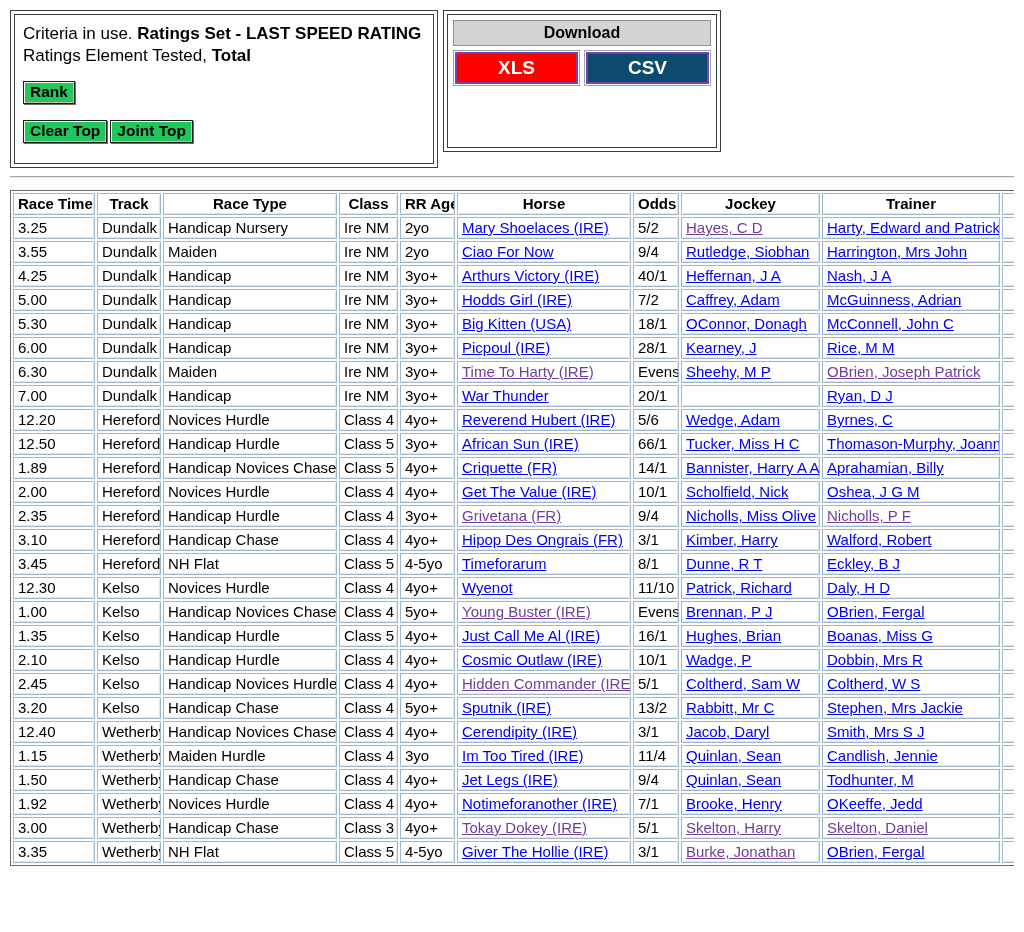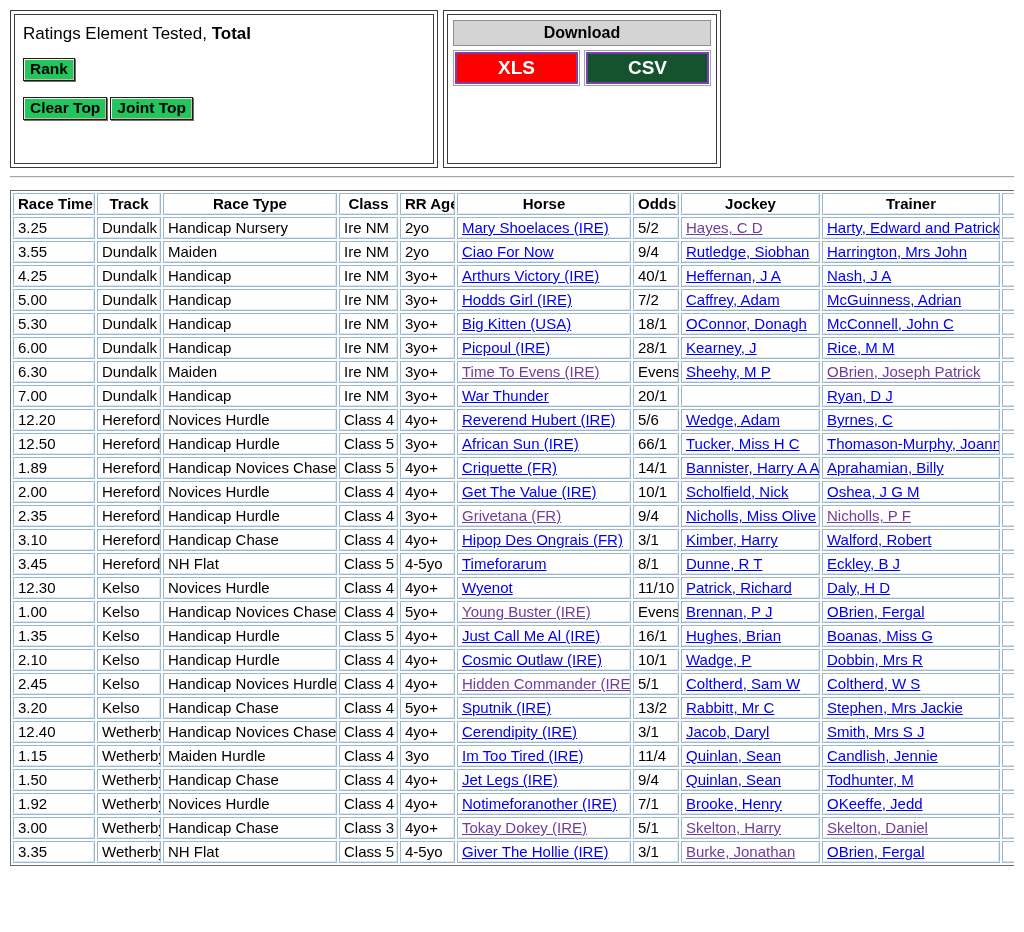--- a/index.html
+++ b/index.html
@@ -29,21 +29,21 @@
     background:#22c55e;
     border:1px solid #1c1c1c;
     box-shadow:1px 1px 0 #6e6e6e, inset 1px 1px 0 #fbf6e8, inset -1px -1px 0 #c9bd9a;
     padding:1px 6px 2px;
     font-weight:bold;
     font-size:15.5px;
     cursor:pointer;
     margin-right:3px;
   }
 
-  .download-outer { width:278px; height:158px; }
+  .download-outer { width:278px; height:142px; }
   .download-inner { padding:5px; display:flex; flex-direction:column; }
   .dl-header {
     background:#d4d4d4;
     border:1px solid #8f8f8f;
     text-align:center;
     font-weight:bold;
     font-size:16px;
     padding:3px 0;
   }
   .dl-buttons { display:flex; gap:4px; margin-top:4px; }
@@ -88,39 +88,40 @@
   a.lnk { color:#0000ee; }
   a.lnk.visited { color:#6f3d9b; }
 </style>
 </head>
 <body>
 
 <div class="top-area">
 
   <div class="panel-outer criteria-outer">
     <div class="panel-inner criteria-inner">
+      <div class="criteria-text"><span>Criteria in use. </span><b>Ratings Set - LAST SPEED RATING</b></div>
       <div class="criteria-text"><span>Ratings Element Tested, </span><b>Total</b></div>
       <div class="rank-row">
         <span class="tan-btn">Rank</span>
       </div>
       <div class="toprow">
         <span class="tan-btn">Clear Top</span><span class="tan-btn">Joint Top</span>
       </div>
     </div>
   </div>
 
   <div class="panel-outer download-outer">
     <div class="panel-inner download-inner">
       <div class="dl-header">Download</div>
       <div class="dl-buttons">
         <div class="dl-cell">
           <span class="dl-btn" style="background:#ff0000;">XLS</span>
         </div>
         <div class="dl-cell">
-          <span class="dl-btn" style="background:#14532d;">CSV</span>
+          <span class="dl-btn" style="background:#0c4a6e;">CSV</span>
         </div>
       </div>
     </div>
   </div>
 
 </div>
 
 <hr class="sep">
 
 <table class="results">
@@ -222,21 +223,21 @@
         <td><a class="lnk">Kearney, J</a></td>
         <td><a class="lnk">Rice, M M</a></td>
         <td></td>
       </tr>
       <tr>
         <td>6.30</td>
         <td>Dundalk</td>
         <td>Maiden</td>
         <td>Ire NM</td>
         <td>3yo+</td>
-        <td><a class="lnk visited">Time To Evens (IRE)</a></td>
+        <td><a class="lnk visited">Time To Harty (IRE)</a></td>
         <td>Evens</td>
         <td><a class="lnk">Sheehy, M P</a></td>
         <td><a class="lnk visited">OBrien, Joseph Patrick</a></td>
         <td></td>
       </tr>
       <tr>
         <td>7.00</td>
         <td>Dundalk</td>
         <td>Handicap</td>
         <td>Ire NM</td>

